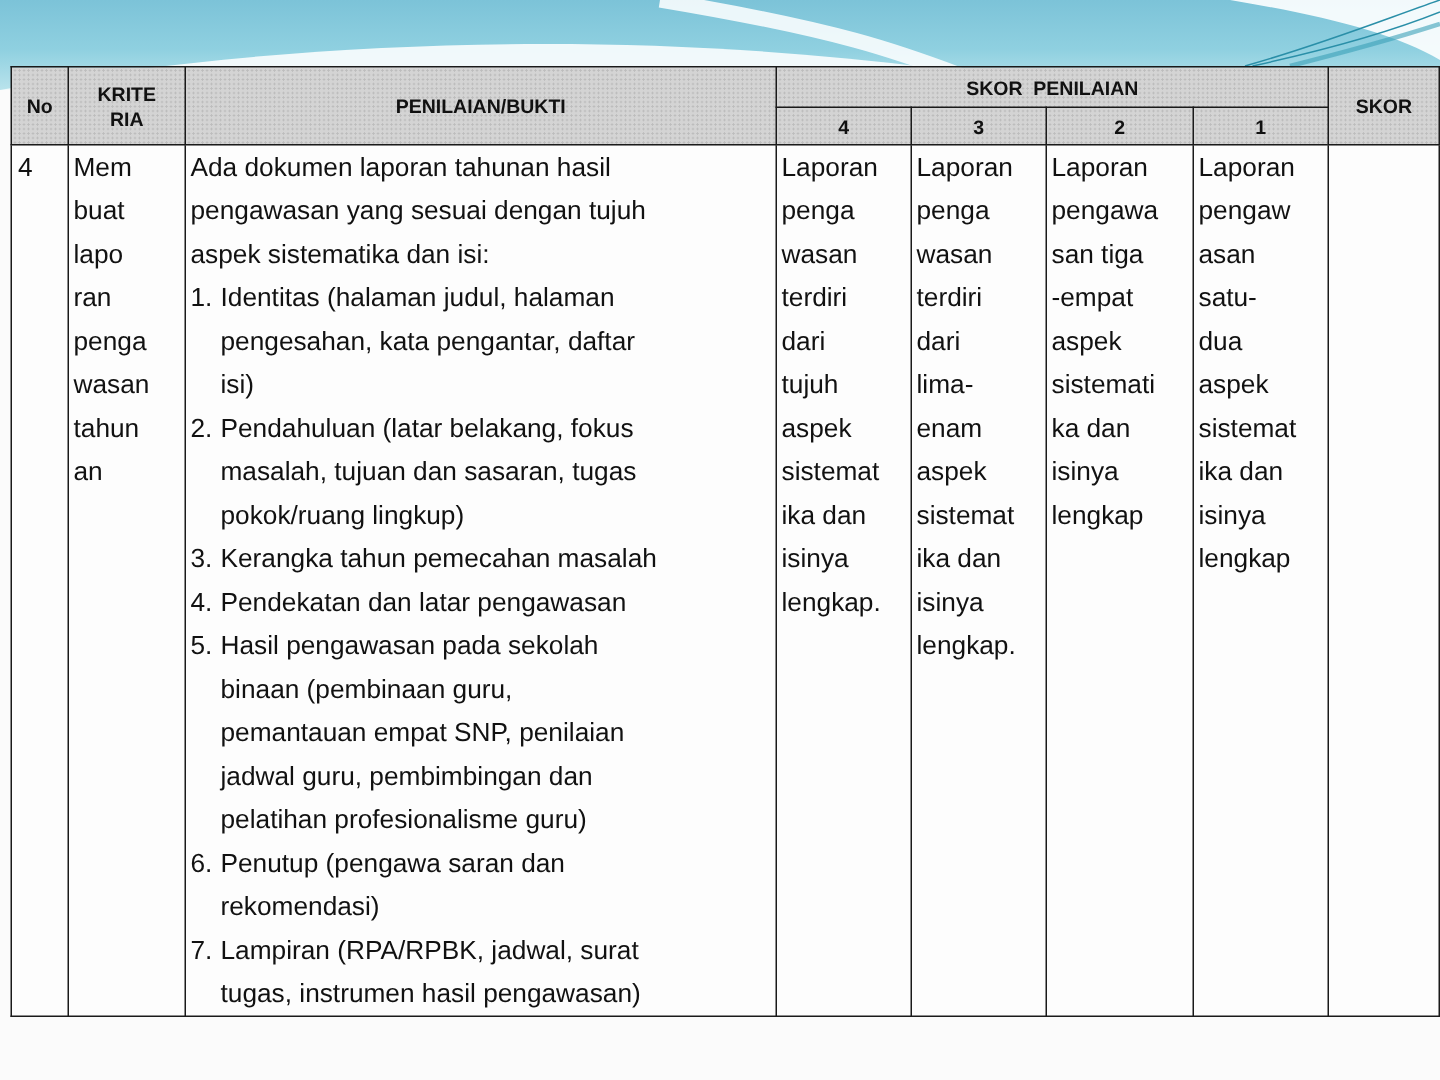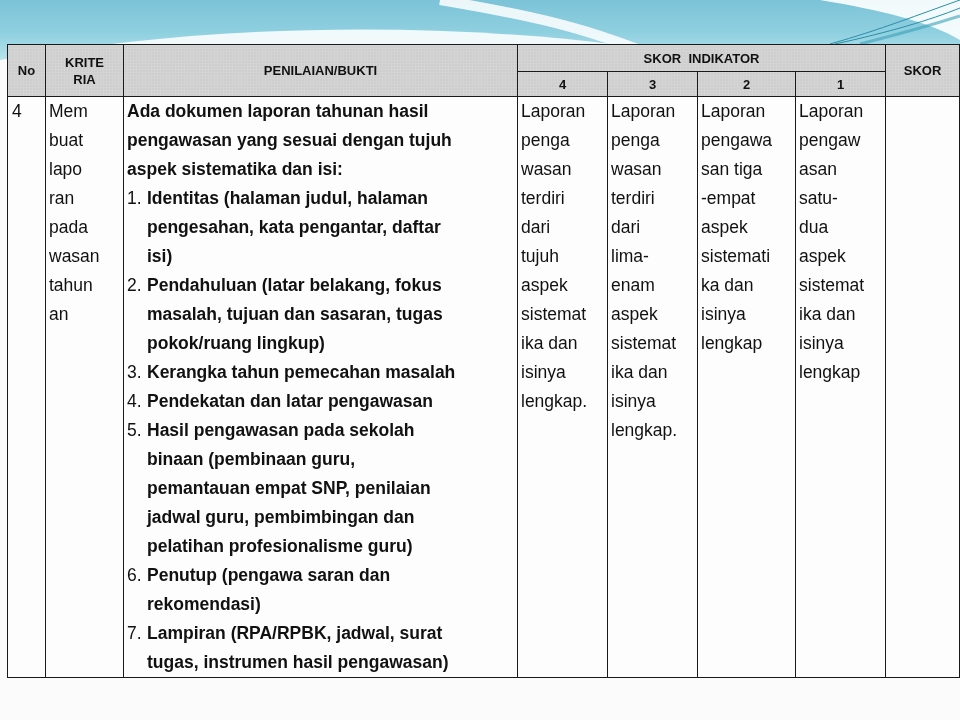--- a/index.html
+++ b/index.html
@@ -39,25 +39,25 @@
   th.h-skor { font-size: 21px; }
   td {
     vertical-align: top;
     background: #fdfdfd;
     font-size: 17.5px;
     line-height: 29px;
     height: 572px;
   }
   td .cell { padding: 0 2px 0 3px; white-space: pre-line; }
   td.num .cell { padding-left: 4px; }
-  .intro { padding: 0 3px; white-space: pre-line; font-weight: bold; }
+  .intro { padding: 0 3px; white-space: pre-line; }
   ol.items { list-style: none; margin: 0; padding: 0; }
   ol.items li { display: flex; padding-left: 3px; }
   ol.items li .n { width: 20px; flex: none; }
-  ol.items li .t { flex: 1; white-space: pre-line; font-weight: bold; }
+  ol.items li .t { flex: 1; white-space: pre-line; }
 </style>
 </head>
 <body>
 
 <div class="banner">
   <svg width="960" height="60" viewBox="0 0 960 60">
     <path d="M0,60 C200,25 420,20 620,45 L620,60 Z" fill="#f6fbfc" opacity="0.95"></path>
     <path d="M440,0 C560,20 600,35 640,50" stroke="#ffffff" stroke-width="10" fill="none" opacity="0.85"></path>
     <path d="M820,0 C880,10 930,22 960,40 L960,0 Z" fill="#ffffff" opacity="0.9"></path>
     <path d="M830,44 C880,30 920,14 960,0" stroke="#2a8fa8" stroke-width="1" fill="none"></path>
@@ -79,42 +79,42 @@
   </colgroup>
   <thead>
     <tr>
       <th rowspan="2">No</th>
       <th rowspan="2">
         <span style="white-space:pre-line">KRITE
 RIA</span>
       </th>
       <th rowspan="2">PENILAIAN/BUKTI</th>
       <th colspan="4" class="h-main">
-        <span style="white-space:pre">SKOR  INDIKATOR</span>
+        <span style="white-space:pre">SKOR  PENILAIAN</span>
       </th>
       <th rowspan="2" class="h-skor">SKOR</th>
     </tr>
     <tr>
       <th class="h-sub">4</th>
       <th class="h-sub">3</th>
       <th class="h-sub">2</th>
       <th class="h-sub">1</th>
     </tr>
   </thead>
   <tbody>
     <tr>
       <td class="num">
         <div class="cell">4</div>
       </td>
       <td>
         <div class="cell">Mem
 buat
 lapo
 ran
-pada
+penga
 wasan
 tahun
 an</div>
       </td>
       <td>
         <div class="intro">Ada dokumen  laporan  tahunan hasil
 pengawasan yang  sesuai dengan tujuh
 aspek sistematika dan isi:</div>
         <ol class="items">
           <li>

